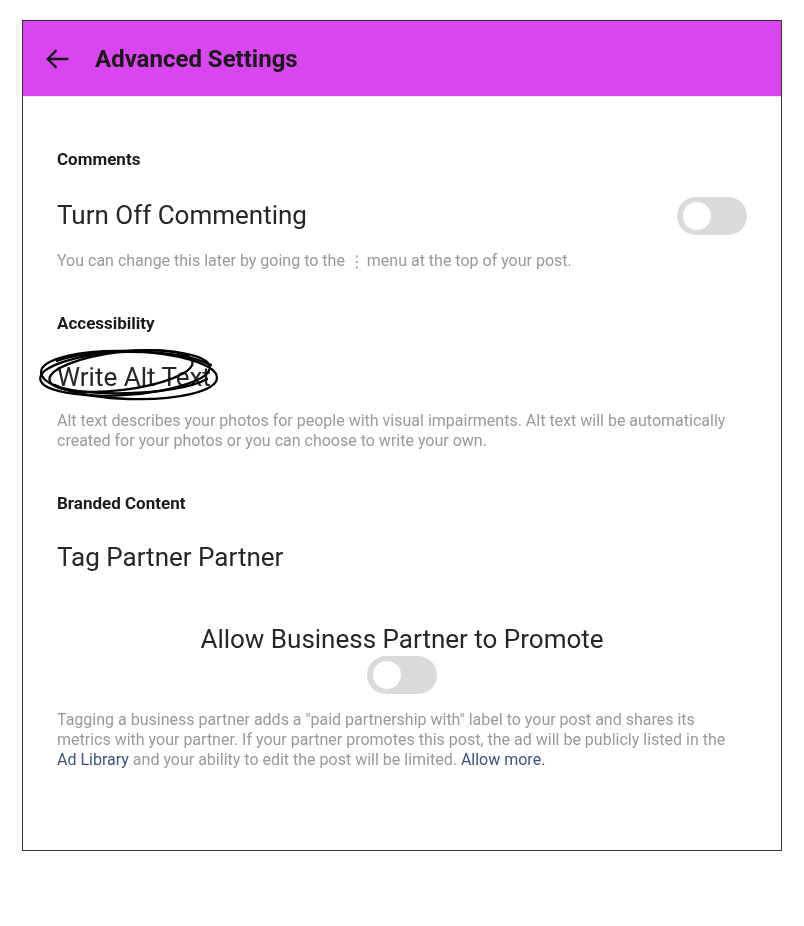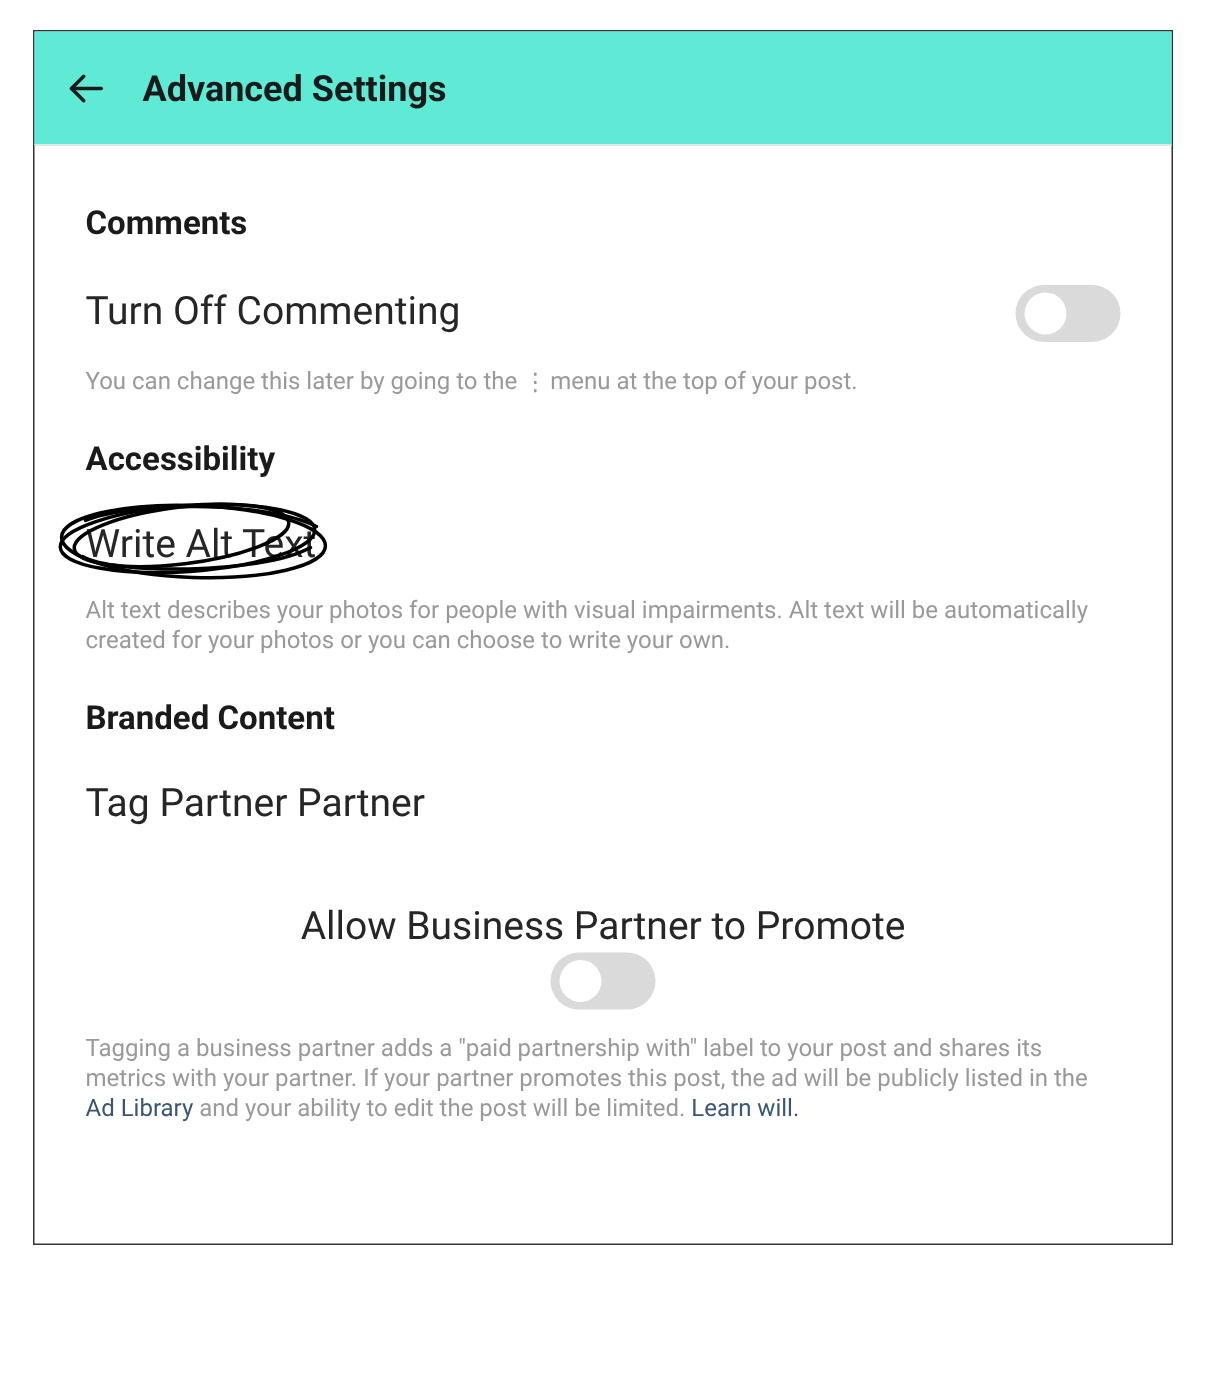--- a/index.html
+++ b/index.html
@@ -15,21 +15,21 @@
     width: 760px;
     border: 1px solid #333;
     background: #fff;
     position: relative;
   }
   .topbar {
     display: flex;
     align-items: center;
     height: 76px;
     padding: 0 20px;
-    background: #5eead4;
+    background: #d946ef;
     border-bottom: 1px solid #e6e6e6;
   }
   .back-arrow {
     width: 28px;
     height: 28px;
     display: flex;
     align-items: center;
     justify-content: center;
     margin-right: 24px;
     cursor: pointer;
@@ -37,24 +37,24 @@
   .back-arrow svg { width: 28px; height: 28px; stroke: #1a1a1a; }
   .title {
     font-size: 24px;
     font-weight: 700;
     color: #1a1a1a;
   }
   .content {
     padding: 10px 34px 80px 34px;
   }
   .section-heading {
-    font-size: 22px;
+    font-size: 17px;
     font-weight: 700;
     color: #1a1a1a;
-    margin-top: 30px;
+    margin-top: 42px;
     margin-bottom: 26px;
   }
   .row {
     display: flex;
     align-items: center;
     justify-content: space-between;
     line-height: 1.3;
     padding: 2px 0;
   }
   .row-label {
@@ -176,17 +176,17 @@
     </div>
 
     <div class="row">
       <span class="row-label">Allow Business Partner to Promote</span>
       <div class="toggle">
         <div class="knob"></div>
       </div>
     </div>
 
     <div class="helper">
-      <span>Tagging a business partner adds a "paid partnership with" label to your post and shares its metrics with your partner. If your partner promotes this post, the ad will be publicly listed in the </span><span class="link1">Ad Library</span><span> and your ability to edit the post will be limited. </span><span class="link2">Learn will.</span>
+      <span>Tagging a business partner adds a "paid partnership with" label to your post and shares its metrics with your partner. If your partner promotes this post, the ad will be publicly listed in the </span><span class="link1">Ad Library</span><span> and your ability to edit the post will be limited. </span><span class="link2">Allow more.</span>
     </div>
 
   </div>
 </div>
 
 </body></html>

